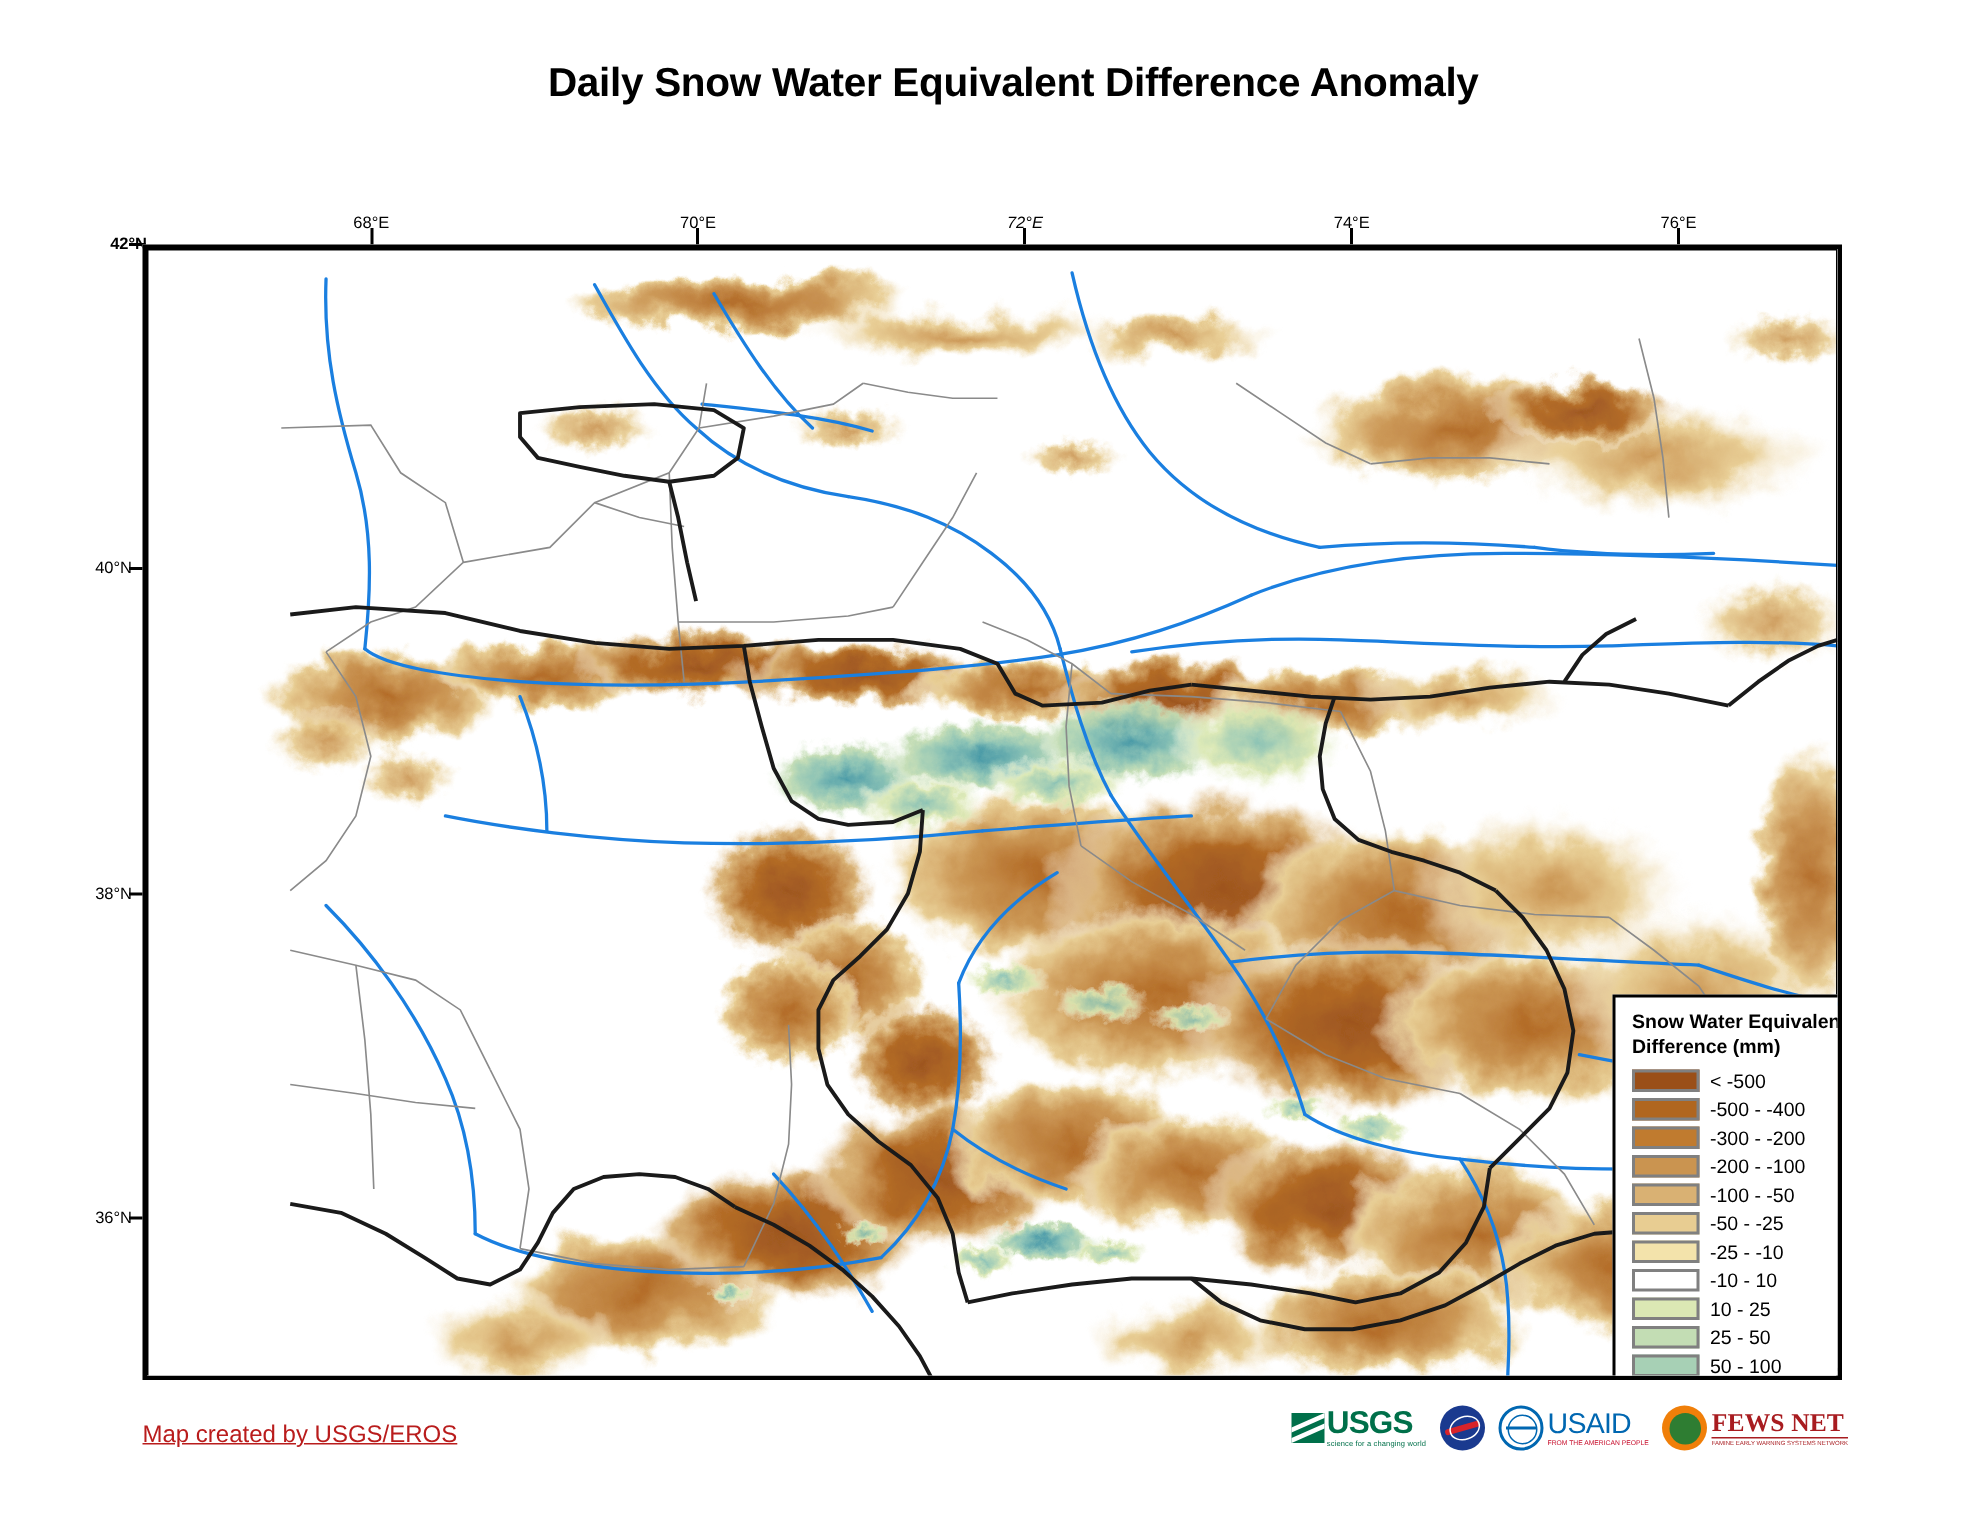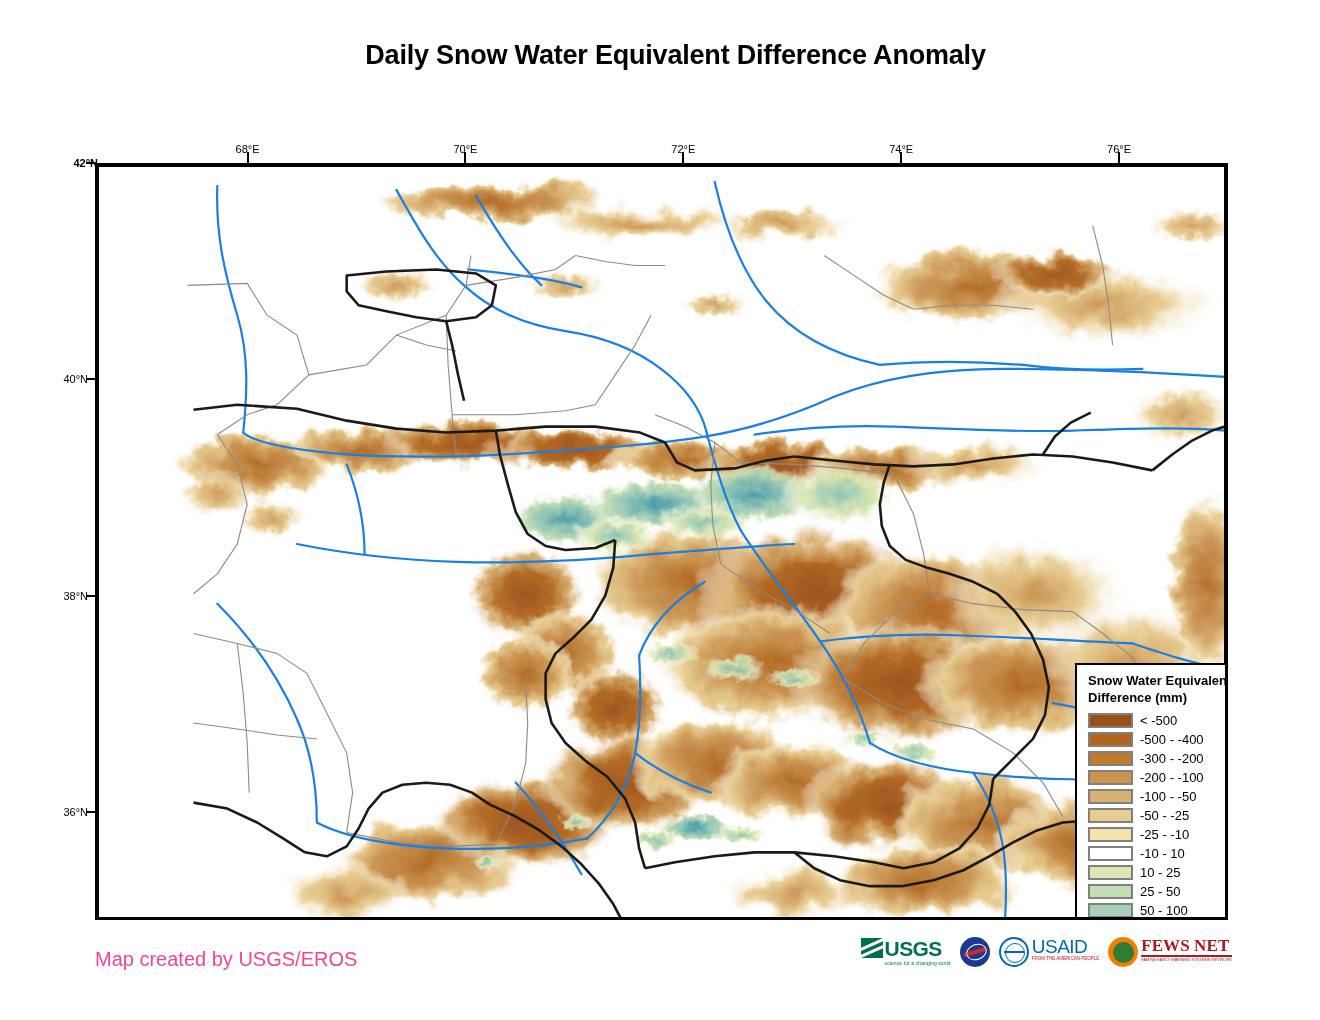--- a/index.html
+++ b/index.html
@@ -95,29 +95,29 @@
   }
   .legend-label {
     font-size: 13px; color:#000;
     margin-left: 7px; white-space:nowrap;
   }
 
   
   #credit {
     position:absolute;
     left: 95px; top: 948px;
-    font-size: 20px; color:#ec4899;
+    font-size: 16px; color:#b91c1c;text-decoration:underline;
   }
   #logo-bar {
     position:absolute;
     right: 88px; top: 934px;
     display:flex; align-items:center; gap:9px;
     height: 36px;
   }
-  .logo { display:flex; align-items:flex-start; }
+  .logo { display:flex; align-items:center; }
 
   
   #logo-usgs { gap:2px; }
   .usgs-mark {
     width:22px; height:20px;
     background: #00704a;
     position:relative; overflow:hidden;
   }
   .usgs-mark::before, .usgs-mark::after {
     content:""; position:absolute; left:-4px; right:-4px;
@@ -198,21 +198,21 @@
 
 <div id="title-block">
   <div id="main-title">Daily Snow Water Equivalent Difference Anomaly</div>
 </div>
 
 <div id="graticule">
     <div class="lon-label" style="left: 247.519px; top: 143px;">68°E</div>
     <div class="lon-tick" style="left: 246.519px;"></div>
     <div class="lon-label" style="left: 465.404px; top: 143px;">70°E</div>
     <div class="lon-tick" style="left: 464.404px;"></div>
-    <div class="lon-label" style="left: 683.288px; top: 143px;">72°E</div>
+    <div class="lon-label" style="left: 683.288px; top: 143px; font-style: italic;">72°E</div>
     <div class="lon-tick" style="left: 682.288px;"></div>
     <div class="lon-label" style="left: 901.173px; top: 143px;">74°E</div>
     <div class="lon-tick" style="left: 900.173px;"></div>
     <div class="lon-label" style="left: 1119.06px; top: 143px;">76°E</div>
     <div class="lon-tick" style="left: 1118.06px;"></div>
     <div class="lat-label" style="left: 62px; top: 163px; width: 36px; font-weight: bold;">42°N</div>
     <div class="lat-tick" style="top: 162px;"></div>
     <div class="lat-label" style="left: 52px; top: 379.286px; width: 36px;">40°N</div>
     <div class="lat-tick" style="top: 378.286px;"></div>
     <div class="lat-label" style="left: 52px; top: 595.571px; width: 36px;">38°N</div>

